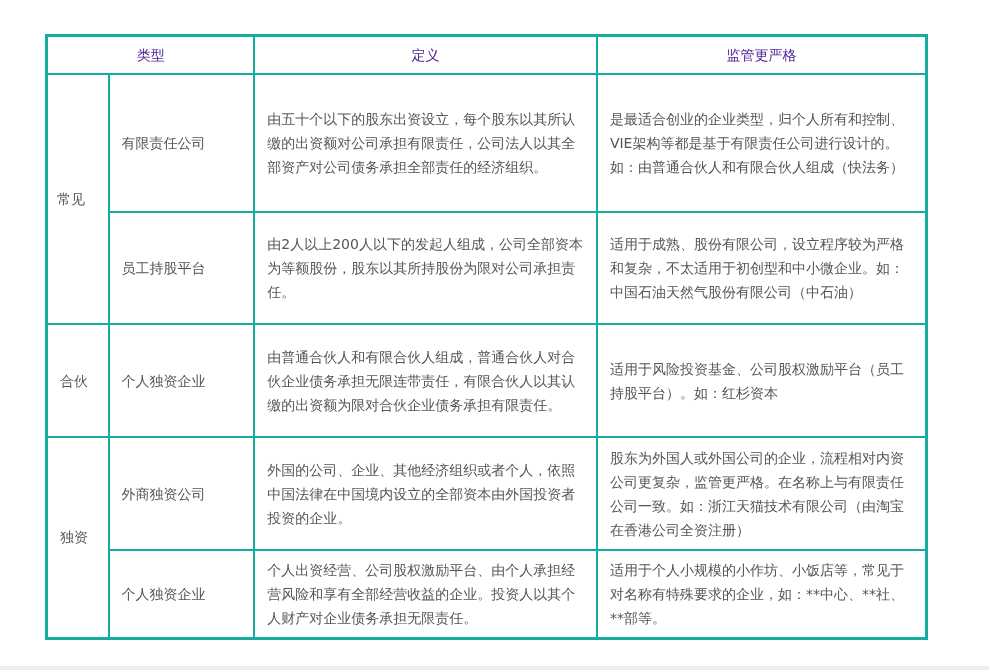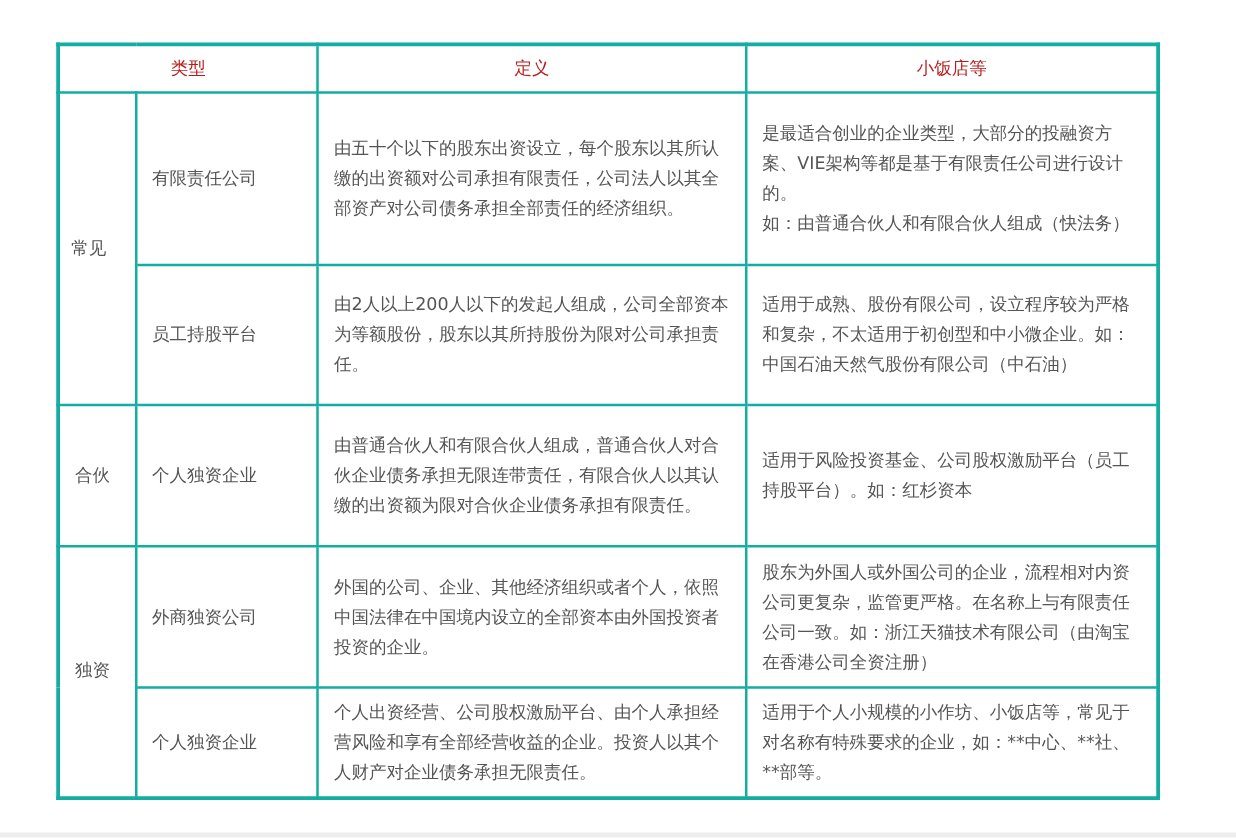--- a/index.html
+++ b/index.html
@@ -13,51 +13,51 @@
     width: 883px; border-collapse: collapse; table-layout: fixed;
     border: 3px solid #13ada1;
   }
   table.biz td, table.biz th {
     border: 2px solid #13ada1;
     font-size: 14px; color: #555555; line-height: 24px;
     vertical-align: middle; padding: 0 12px; text-align: left;
     font-weight: normal;
   }
   table.biz th {
-    color: #b91c1c; text-align: center; height: 36px; padding: 0;
+    color: #4c1d95; text-align: center; height: 36px; padding: 0;
   }
   .c1 { width: 57px; }
   .c2 { width: 134px; }
   .c3 { width: 315px; }
   .c4 { width: 303px; }
 </style>
 </head>
 <body>
 
 <table class="biz">
   <colgroup>
     <col class="c1">
       <col class="c2">
       <col class="c3">
       <col class="c4">
   </colgroup>
   <thead>
     <tr>
       <th colspan="2">类型</th>
       <th>定义</th>
-      <th>小饭店等</th>
+      <th>监管更严格</th>
     </tr>
   </thead>
   <tbody>
     <tr style="height:138px">
       <td rowspan="2" style="padding:16px 9px;">常见</td>
       <td>有限责任公司</td>
       <td>由五十个以下的股东出资设立，每个股东以其所认缴的出资额对公司承担有限责任，公司法人以其全部资产对公司债务承担全部责任的经济组织。</td>
       <td>
-        <div>是最适合创业的企业类型，大部分的投融资方案、VIE架构等都是基于有限责任公司进行设计的。</div>
+        <div>是最适合创业的企业类型，归个人所有和控制、VIE架构等都是基于有限责任公司进行设计的。</div>
         <div>如：由普通合伙人和有限合伙人组成（快法务）</div>
       </td>
     </tr>
     <tr style="height:112px">
       <td>员工持股平台</td>
       <td>由2人以上200人以下的发起人组成，公司全部资本为等额股份，股东以其所持股份为限对公司承担责任。</td>
       <td>适用于成熟、股份有限公司，设立程序较为严格和复杂，不太适用于初创型和中小微企业。如：中国石油天然气股份有限公司（中石油）</td>
     </tr>
     <tr style="height:113px">
       <td>合伙</td>

